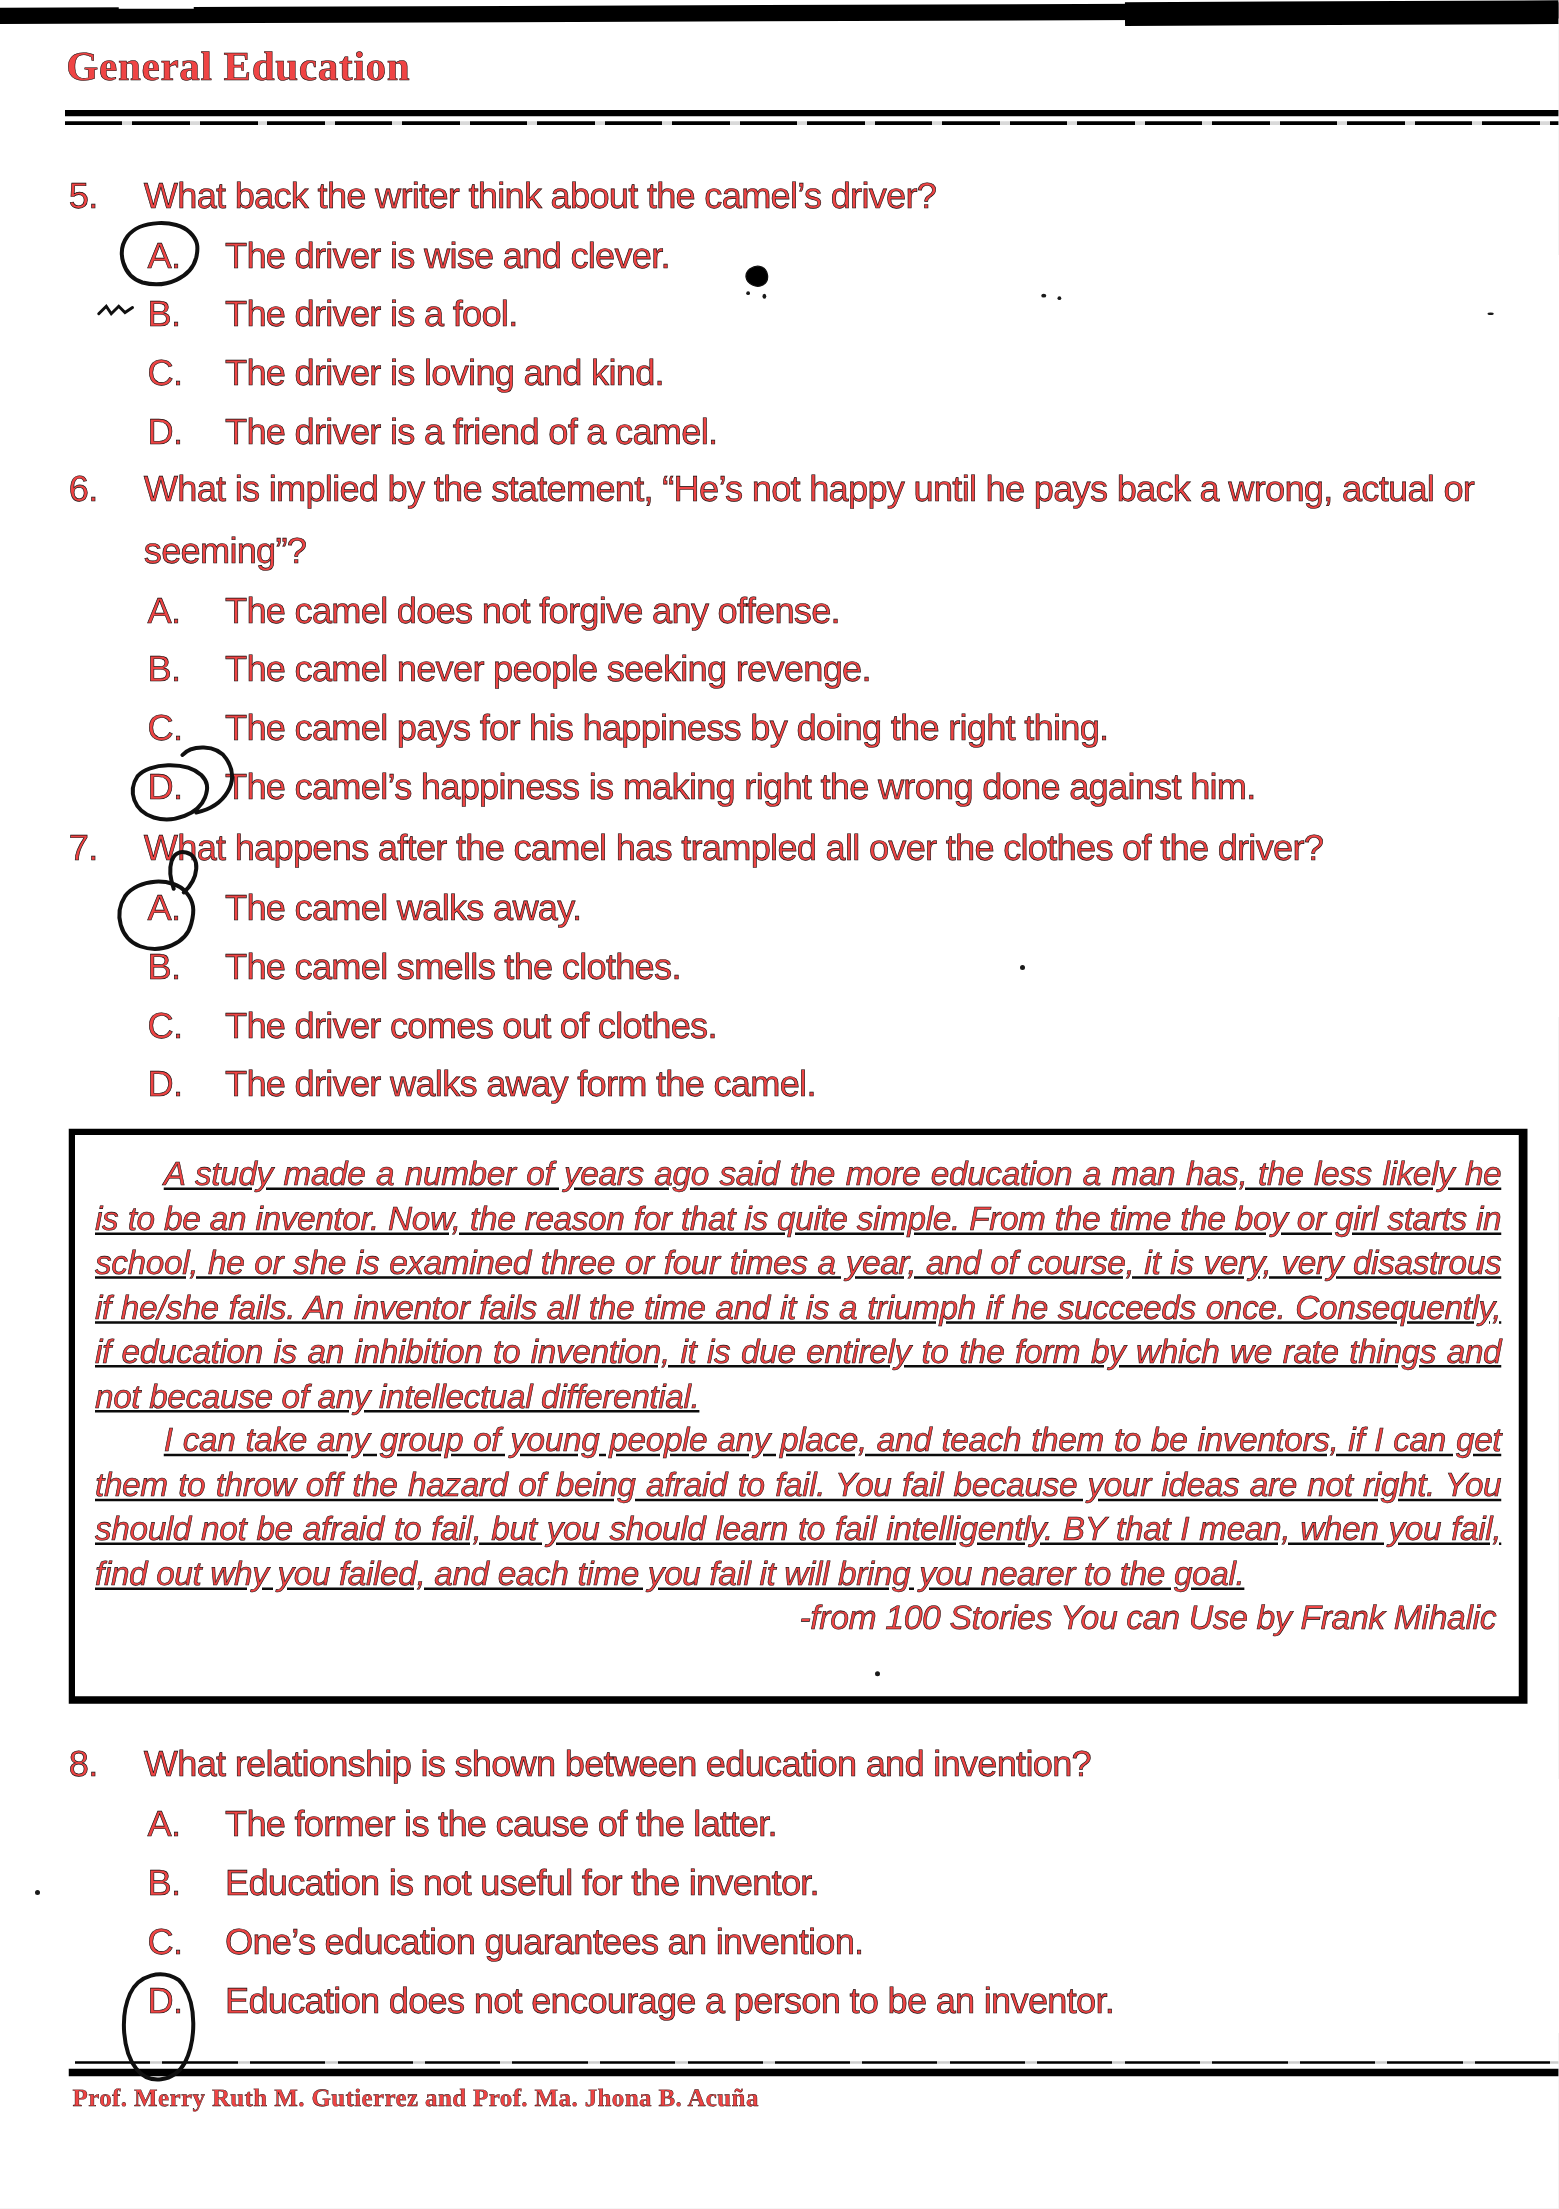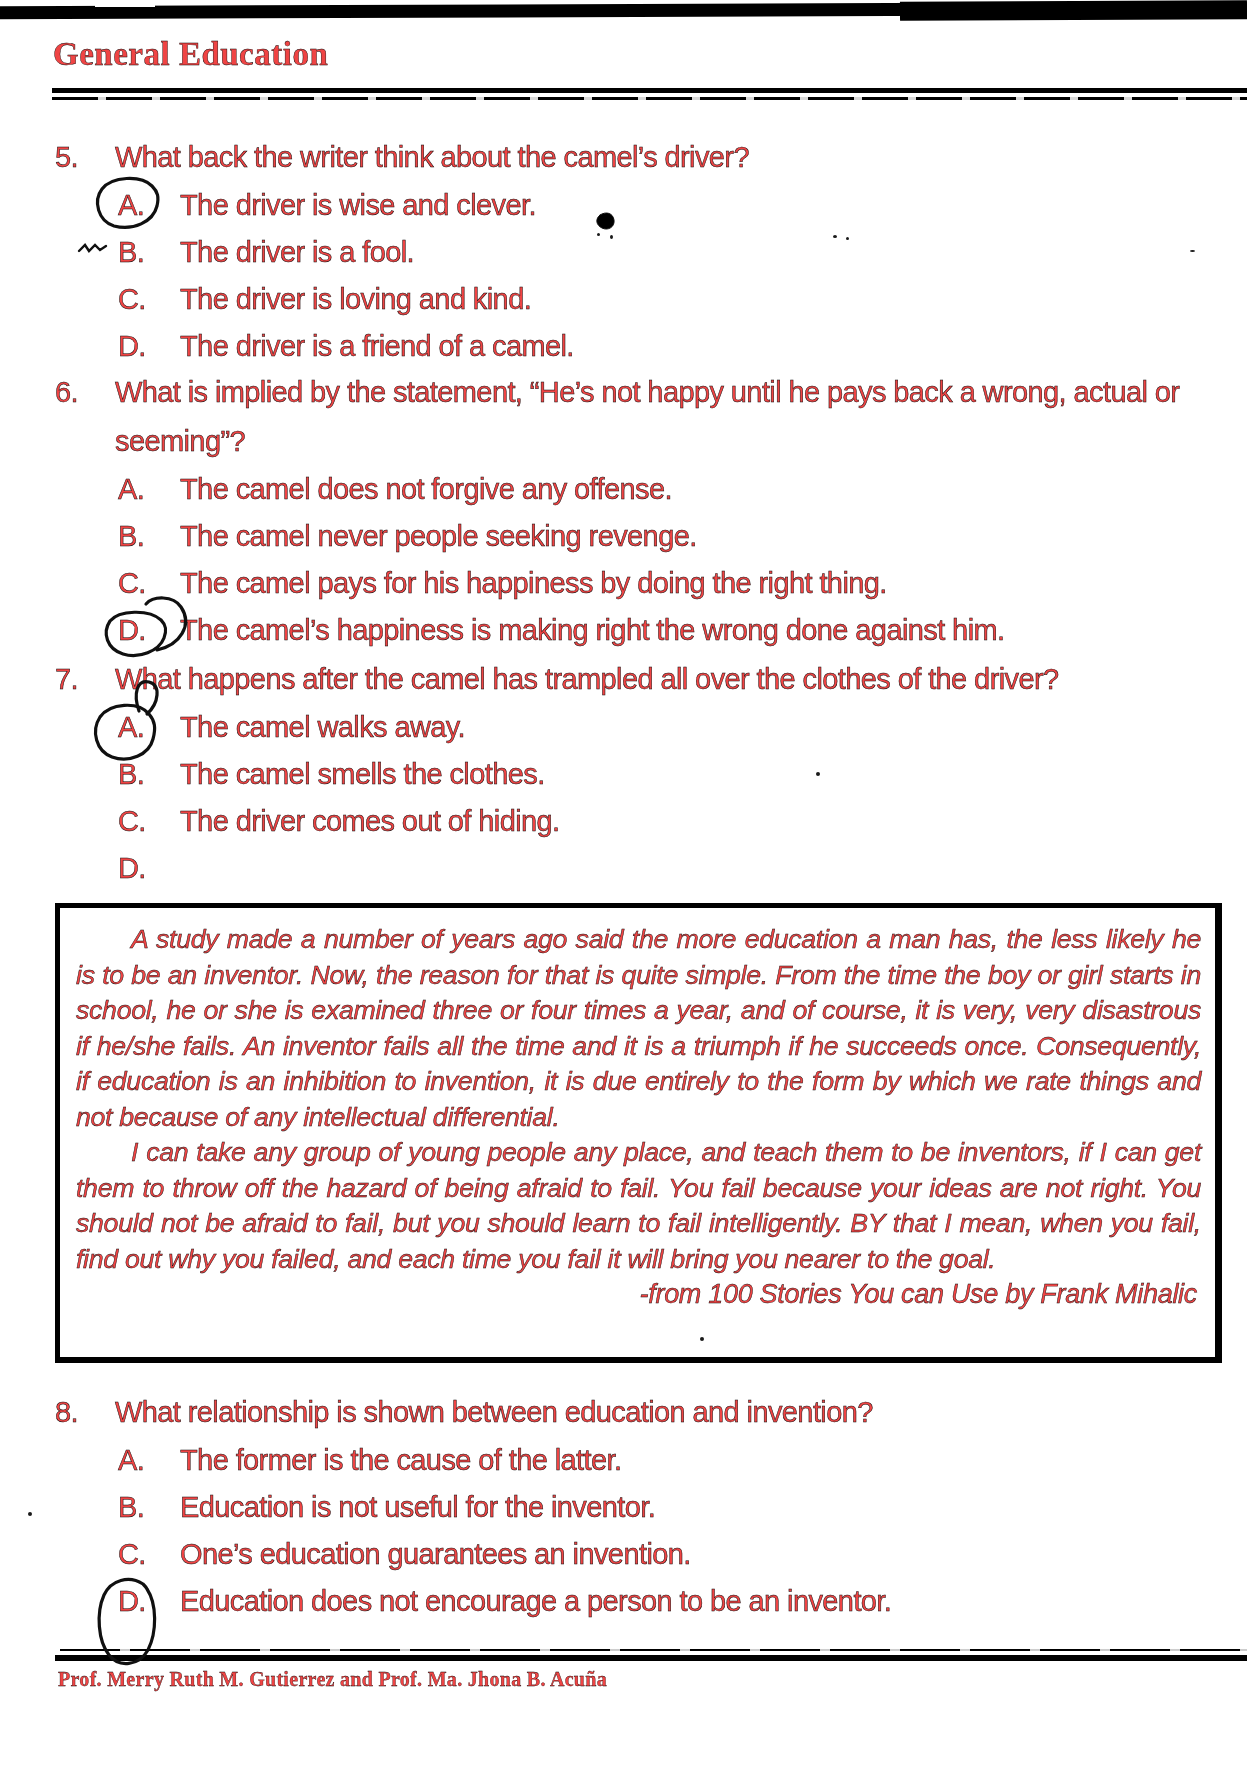--- a/index.html
+++ b/index.html
@@ -45,21 +45,21 @@
   .passage-box{
     position:absolute;left:55px;top:903px;width:1167px;height:460px;
     box-sizing:border-box;
     border:5px solid #000;border-right-width:7px;border-bottom-width:6px;
     padding:14px 14px 0 16px;
   }
   .passage-box p{
     margin:0;
     font-size:26.7px;line-height:35.5px;
     font-style:italic;letter-spacing:-0.3px;
-    text-align:justify;text-indent:55px;
+    text-align:justify;text-indent:55px;text-decoration:underline;
     -webkit-text-stroke:0.45px #0b0b0b;
   }
   .passage-attribution{
     font-size:27px;line-height:35.5px;font-style:italic;
     text-align:right;letter-spacing:-0.3px;padding-right:4px;
     -webkit-text-stroke:0.45px #0b0b0b;
   }
 
   
   .footer-rule-thin{
@@ -145,24 +145,25 @@
     <div class="opt-row">
       <span class="opt-letter">A.</span>
       <span class="opt-text">The camel walks away.</span>
     </div>
     <div class="opt-row">
       <span class="opt-letter">B.</span>
       <span class="opt-text">The camel smells the clothes.</span>
     </div>
     <div class="opt-row">
       <span class="opt-letter">C.</span>
-      <span class="opt-text">The driver comes out of hiding.</span>
-    </div>
-    <div class="opt-row">
-      <span class="opt-letter">D.</span>
+      <span class="opt-text">The driver comes out of clothes.</span>
+    </div>
+    <div class="opt-row">
+      <span class="opt-letter">D.</span>
+      <span class="opt-text">The driver walks away form the camel.</span>
     </div>
   </section>
 
   <div class="passage-box">
     <p>A study made a number of years ago said the more education a man has, the less likely he is to be an inventor. Now, the reason for that is quite simple. From the time the boy or girl starts in school, he or she is examined three or four times a year, and of course, it is very, very disastrous if he/she fails. An inventor fails all the time and it is a triumph if he succeeds once. Consequently, if education is an inhibition to invention, it is due entirely to the form by which we rate things and not because of any intellectual differential.</p>
     <p>I can take any group of young people any place, and teach them to be inventors, if I can get them to throw off the hazard of being afraid to fail. You fail because your ideas are not right. You should not be afraid to fail, but you should learn to fail intelligently. BY that I mean, when you fail, find out why you failed, and each time you fail it will bring you nearer to the goal.</p>
     <div class="passage-attribution">-from 100 Stories You can Use by Frank Mihalic</div>
   </div>
 
   <section class="question" style="top:1388px">

